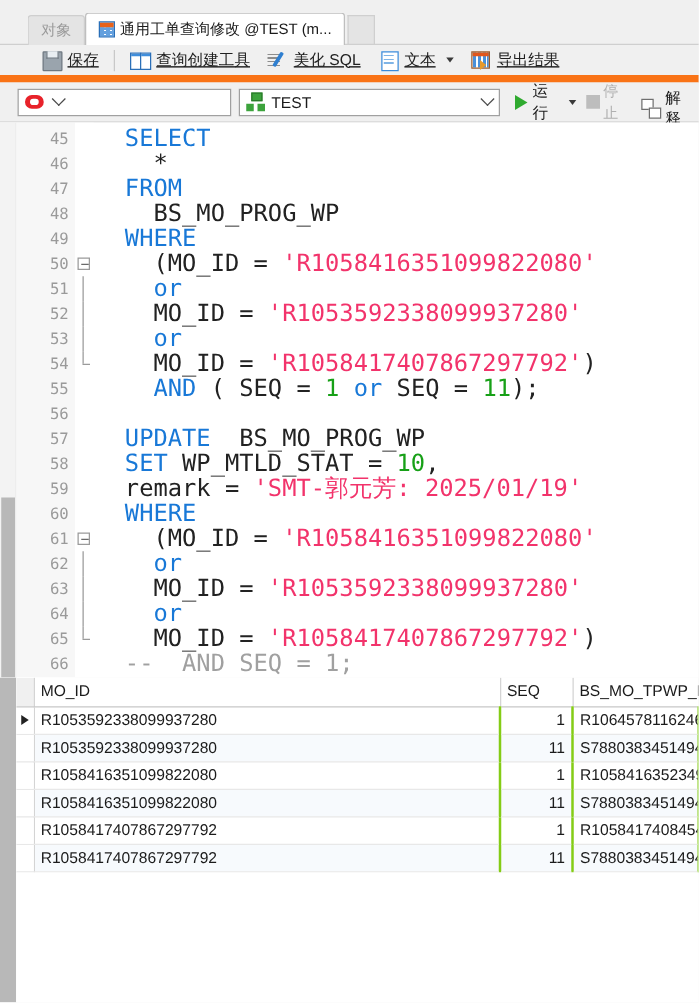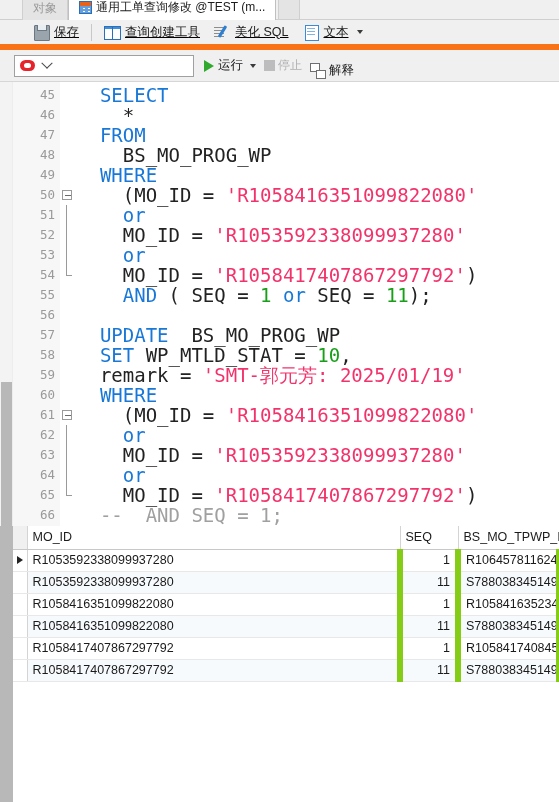--- a/index.html
+++ b/index.html
@@ -13,21 +13,21 @@
   #app {
     width: 559px; height: 802px;
     position: relative;
     display: flex;
     flex-direction: column;
     background: #f0f0f0;
   }
 
   
   .tabstrip {
-    height: 20px;
+    height: 36px;
     background: #f0f0f0;
     display: flex;
     align-items: flex-end;
     padding-left: 22px;
     position: relative;
   }
   .tabstrip::after {
     content: "";
     position: absolute;
     left: 0; right: 0; bottom: 0;
@@ -412,21 +412,21 @@
     margin-top: 29px;
   }
   table.tbl th.rowhdr {
     width: 14px;
     padding: 0;
     background: #f0f0f0;
     border-right: 1px solid #d4d4d4;
   }
   table.tbl td {
     height: 22px;
-    border-right: 6px solid #84cc16;
+    border-right: 2px solid #84cc16;
     border-bottom: 1px solid #e8e8e8;
     padding: 0 5px;
     white-space: nowrap;
     overflow: hidden;
   }
   table.tbl td.rowhdr {
     width: 14px;
     padding: 0;
     background: #ffffff;
     border-right: 1px solid #d4d4d4;
@@ -476,25 +476,34 @@
     </div>
     <div class="tbtn">
       <span class="ic ic-beautify"></span>
       <span>美化 SQL</span>
     </div>
     <div class="tbtn">
       <span class="ic ic-text"></span>
       <span>文本</span>
       <span class="caret"></span>
     </div>
+    <div class="tbtn">
+      <span class="ic ic-export"></span>
+      <span>导出结果</span>
+    </div>
   </div>
 
   <div class="toolbar2">
     <div class="combo" id="combo-db">
       <span class="ic-oracle"></span>
+      <span class="chev"></span>
+    </div>
+    <div class="combo" id="combo-conn">
+      <span class="ic-conn"></span>
+      <span class="lbl">TEST</span>
       <span class="chev"></span>
     </div>
     <div class="runbtn">
       <span class="play"></span>
       <span>运行</span>
       <span class="caret"></span>
     </div>
     <div class="stopbtn">
       <span class="stopsq"></span>
       <span>停止</span>

